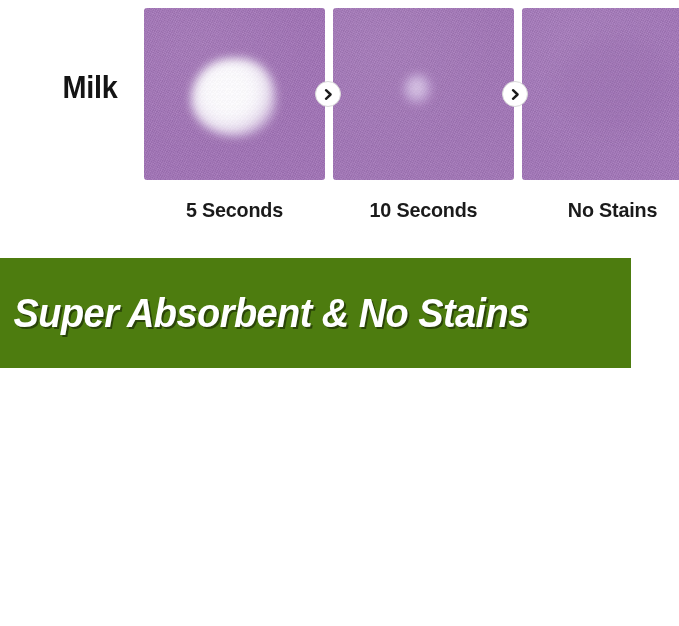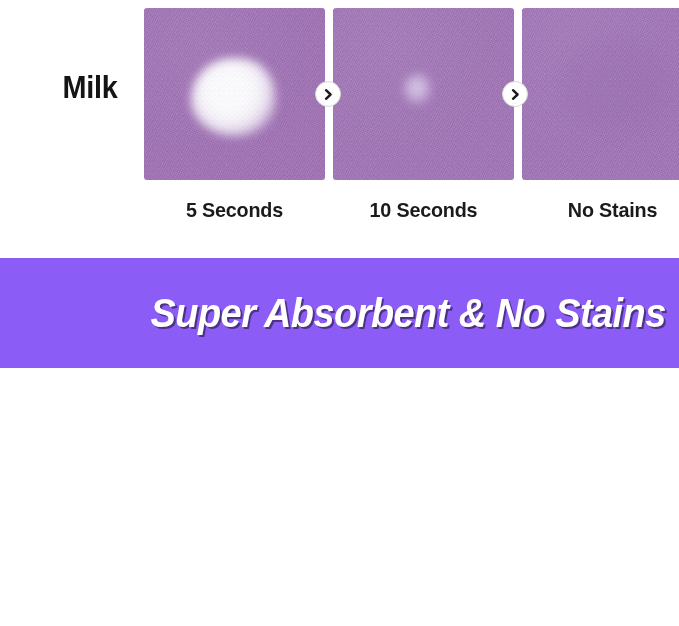--- a/index.html
+++ b/index.html
@@ -149,26 +149,26 @@
     transform: scaleX(0.94);
     white-space: nowrap;
     font-family: "Liberation Sans", "DejaVu Sans", sans-serif;
   }
 
   
   #banner {
     position: absolute;
     left: 0;
     top: 258px;
-    width: 679px;
+    width: 631px;
     height: 110px;
-    background: #8b5cf6;
+    background: #4d7c0f;
     display: flex;
     align-items: center;
-    justify-content: flex-end;
+    justify-content: flex-start;
   }
   #banner-text {
     font-size: 40px;
     font-weight: 700;
     font-style: italic;
     color: #ffffff;
     letter-spacing: -0.6px;
     transform: scaleX(0.95);
     white-space: nowrap;
     text-shadow: 2px 2px 0 rgba(0,0,0,.45);

